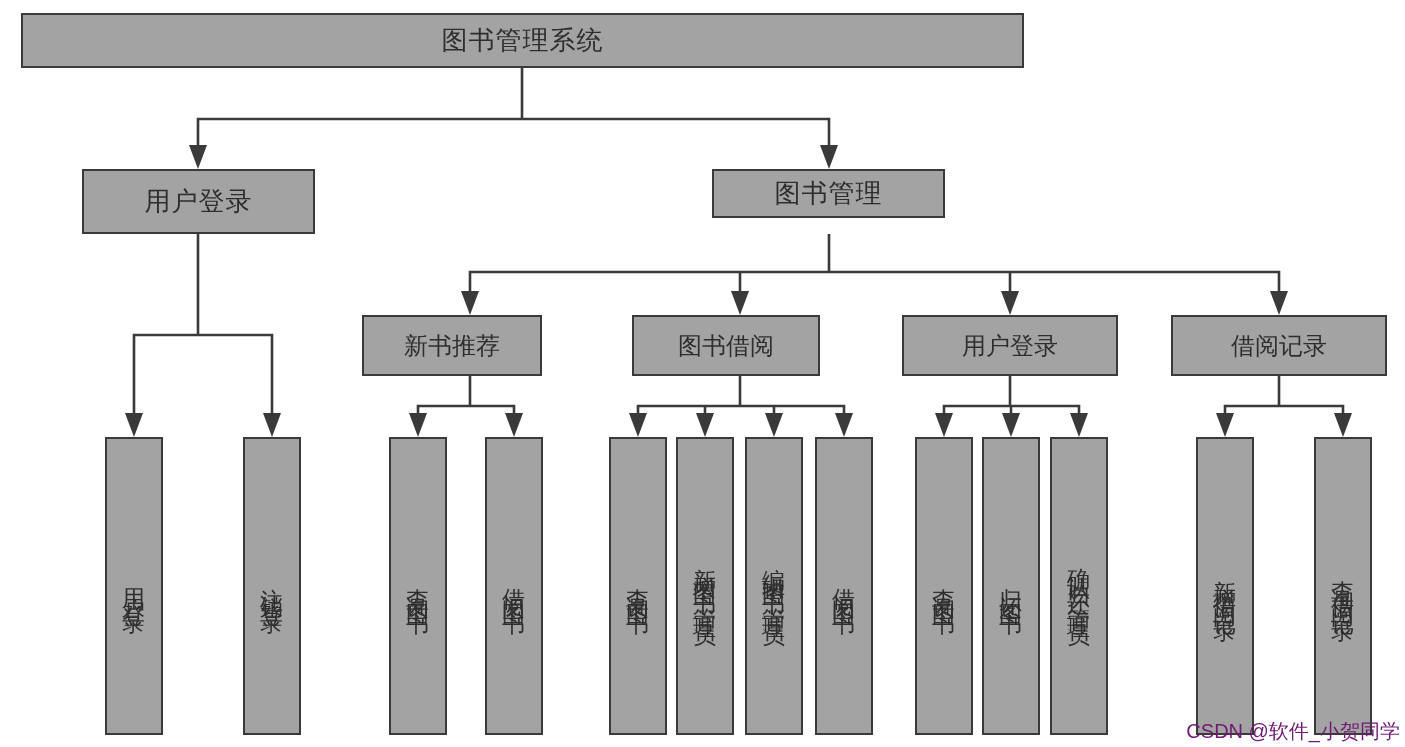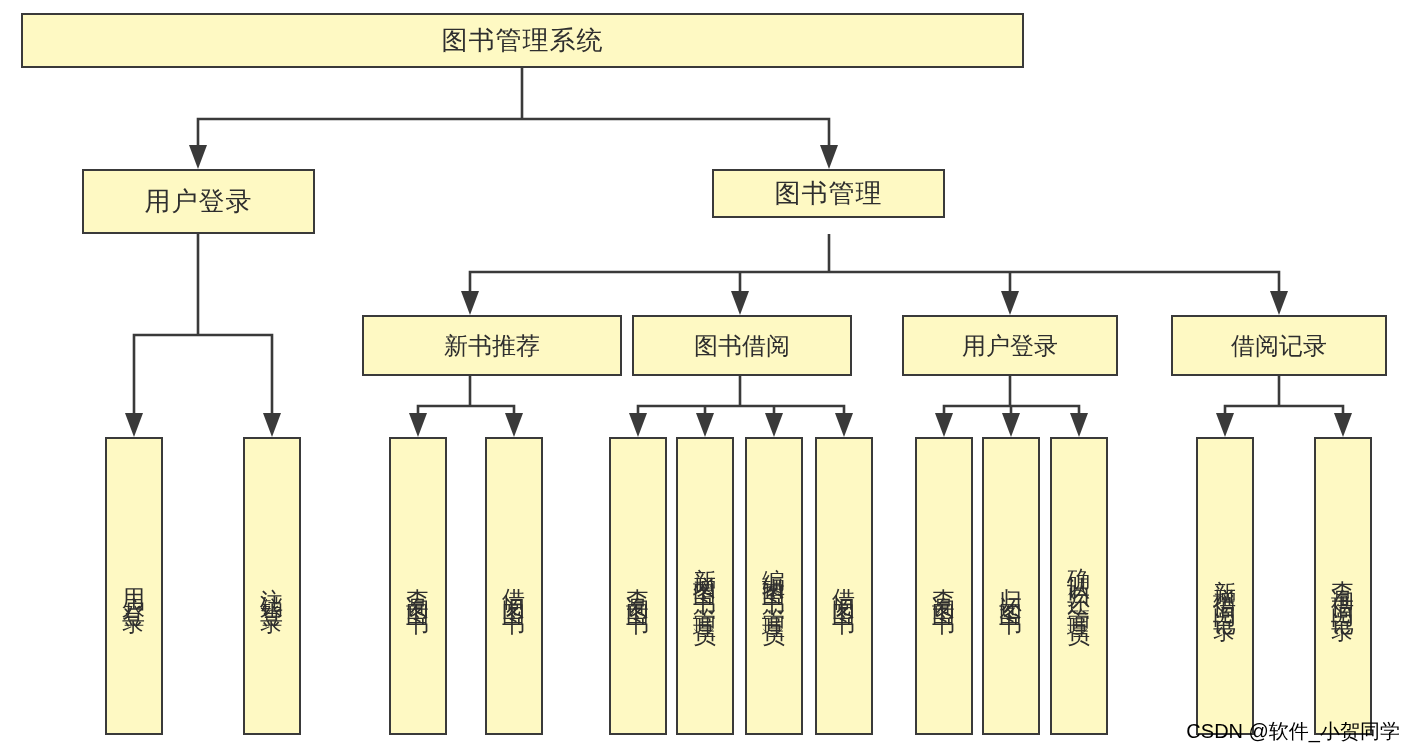--- a/index.html
+++ b/index.html
@@ -23,21 +23,21 @@
     fill: none;
   }
   svg.connectors polygon {
     fill: #3a3a3a;
     stroke: none;
   }
   .node {
     position: absolute;
     box-sizing: border-box;
     border: 2px solid #3a3a3a;
-    background: #fef9c3;
+    background: #a3a3a3;
     display: flex;
     align-items: center;
     justify-content: center;
     text-align: center;
   }
   .hlabel { font-size: 26px; letter-spacing: 1px; }
   .l3 { font-size: 24px; }
   .leaf { top: 437px; width: 58px; height: 298px; }
   .vtext {
     writing-mode: vertical-rl;
@@ -45,21 +45,21 @@
     font-size: 23px;
     letter-spacing: 8px;
     line-height: 1.05;
     max-height: 288px;
   }
   .watermark {
     position: absolute;
     right: 5px;
     bottom: 2px;
     font-size: 20px;
-    color: #000000;
+    color: #701a75;
     z-index: 5;
     white-space: nowrap;
   }
 </style>
 </head>
 <body>
 
 <div class="canvas">
 
   <svg class="connectors" viewBox="0 0 1405 747" xmlns="http://www.w3.org/2000/svg">
@@ -108,22 +108,22 @@
     <path d="M1225,414 V406 H1343 V414"></path>
     <polygon points="1216,413 1234,413 1225,437"></polygon>
     <polygon points="1334,413 1352,413 1343,437"></polygon>
   </svg>
 
   <div class="node hlabel" style="left:21px; top:13px; width:1003px; height:55px;">图书管理系统</div>
 
   <div class="node hlabel" style="left:82px; top:169px; width:233px; height:65px;">用户登录</div>
   <div class="node hlabel" style="left:712px; top:169px; width:233px; height:49px;">图书管理</div>
 
-  <div class="node l3" style="left:362px; top:315px; width:260px; height:61px;">新书推荐</div>
-  <div class="node l3" style="left:632px; top:315px; width:220px; height:61px;">图书借阅</div>
+  <div class="node l3" style="left:362px; top:315px; width:180px; height:61px;">新书推荐</div>
+  <div class="node l3" style="left:632px; top:315px; width:188px; height:61px;">图书借阅</div>
   <div class="node l3" style="left:902px; top:315px; width:216px; height:61px;">用户登录</div>
   <div class="node l3" style="left:1171px; top:315px; width:216px; height:61px;">借阅记录</div>
 
   <div class="node leaf" style="left:105px;">
     <span class="vtext">用户登录</span>
   </div>
   <div class="node leaf" style="left:243px;">
     <span class="vtext">注销登录</span>
   </div>
 

